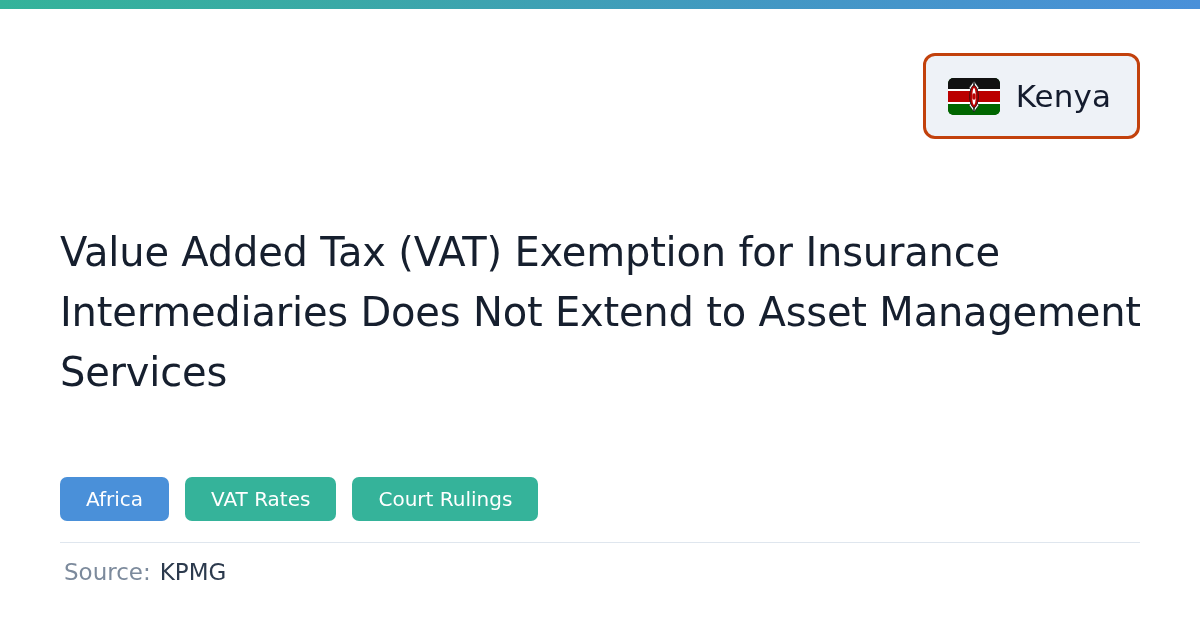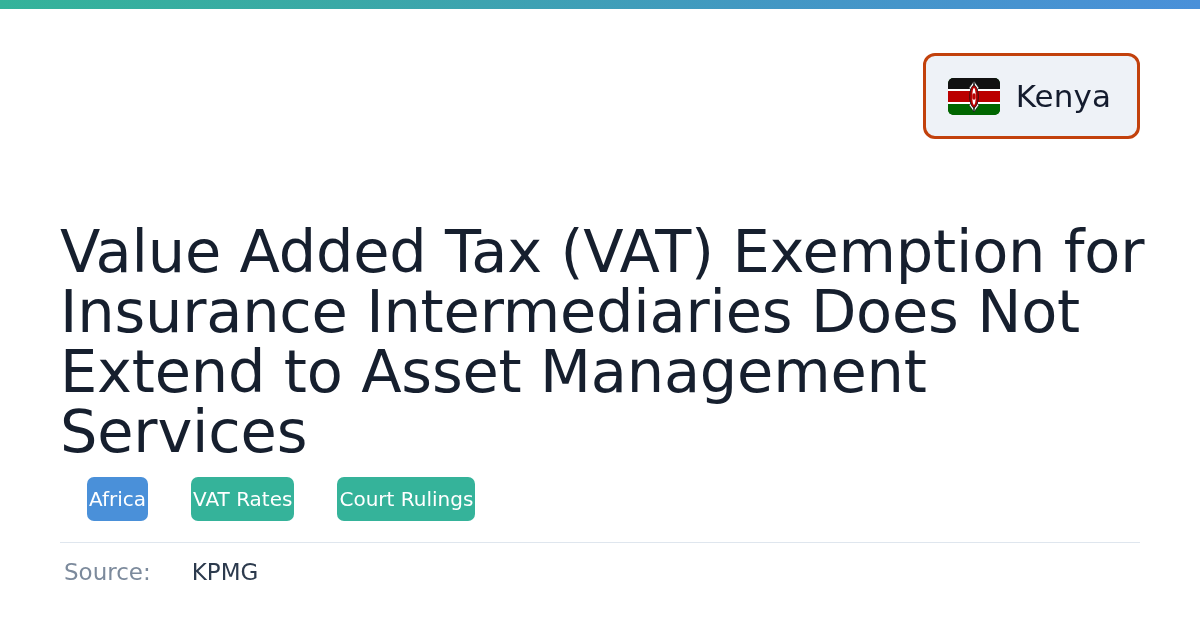--- a/index.html
+++ b/index.html
@@ -64,48 +64,47 @@
     letter-spacing: 0.1px;
   }
 
   
   .headline {
     position: absolute;
     left: 60px;
     top: 222px;
     width: 1085px;
     margin: 0;
-    font-size: 59px;
+    font-size: 40px;
     line-height: 60px;
     font-weight: 400;
     color: #161f2e;
     letter-spacing: -0.2px;
   }
 
   
   .tag-row {
     position: absolute;
     left: 60px;
     top: 477px;
     display: flex;
     align-items: center;
     gap: 16px;
   }
   .tag-pill {
     display: inline-flex;
     align-items: center;
     justify-content: center;
     height: 44px;
-    padding: 0 2px;
+    padding: 0 26px;
     border-radius: 7px;
     font-size: 20px;
     line-height: 1;
     color: #ffffff;
     white-space: nowrap;
-    margin-left: 27px;
   }
   .tag-pill.blue { background: #4a90d9; }
   .tag-pill.green { background: #35b39a; }
 
   
   .divider {
     position: absolute;
     left: 60px;
     top: 542px;
     width: 1080px;
@@ -122,21 +121,20 @@
   }
   .source-label {
     font-size: 23px;
     line-height: 1;
     color: #7c8a9c;
   }
   .source-value {
     font-size: 23px;
     line-height: 1;
     color: #2c3a4d;
-    margin-left: 32px;
   }
 </style>
 </head>
 <body>
 
 <div class="card">
 
   <div class="accent-bar"></div>
 
   <div class="country-badge">

